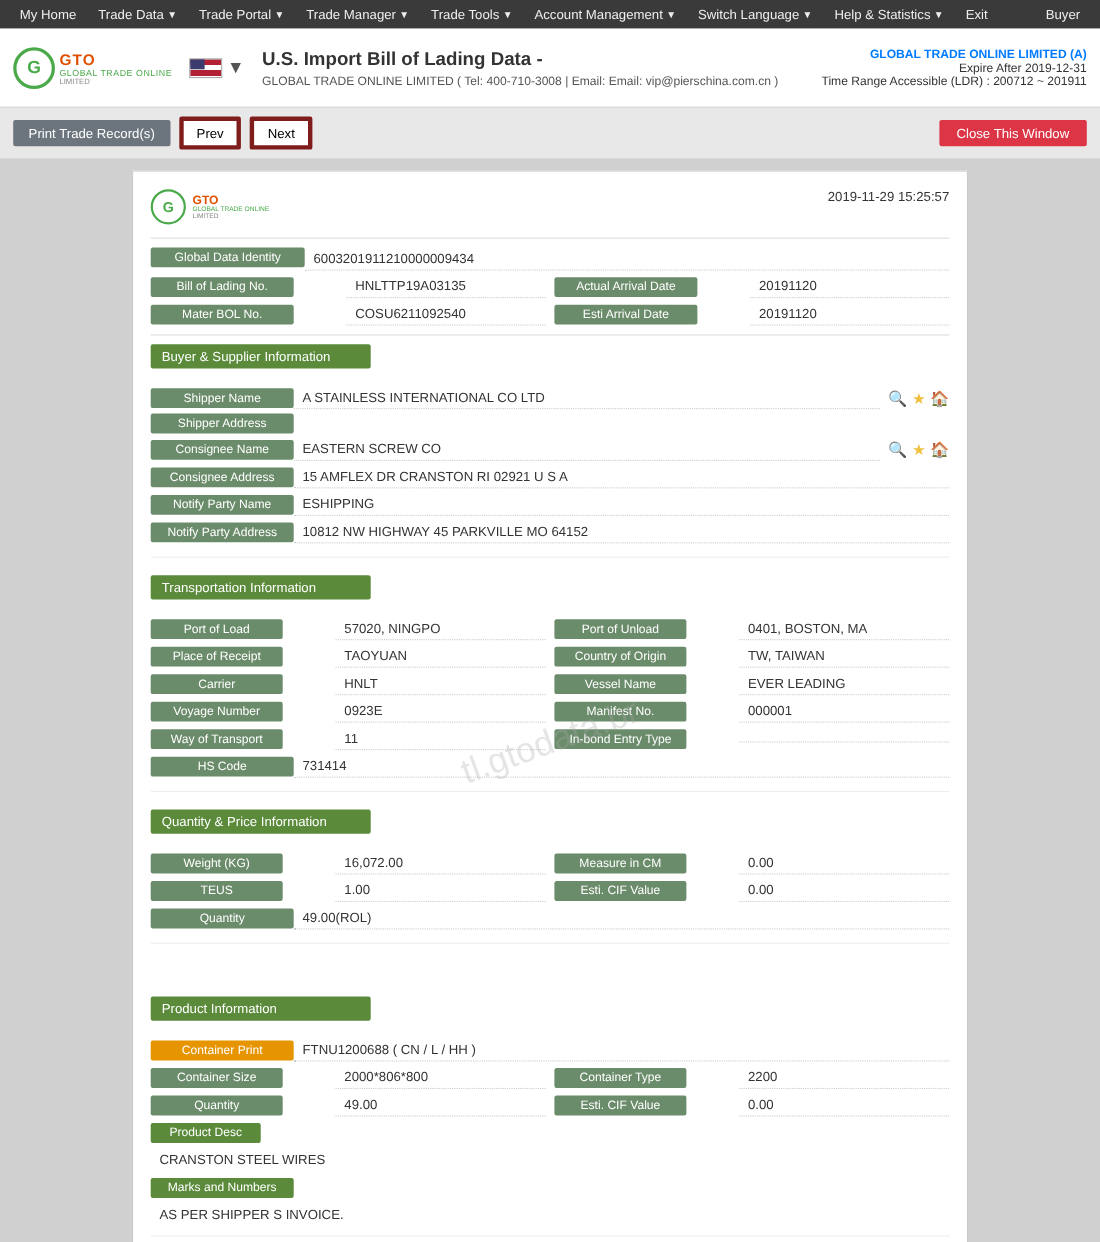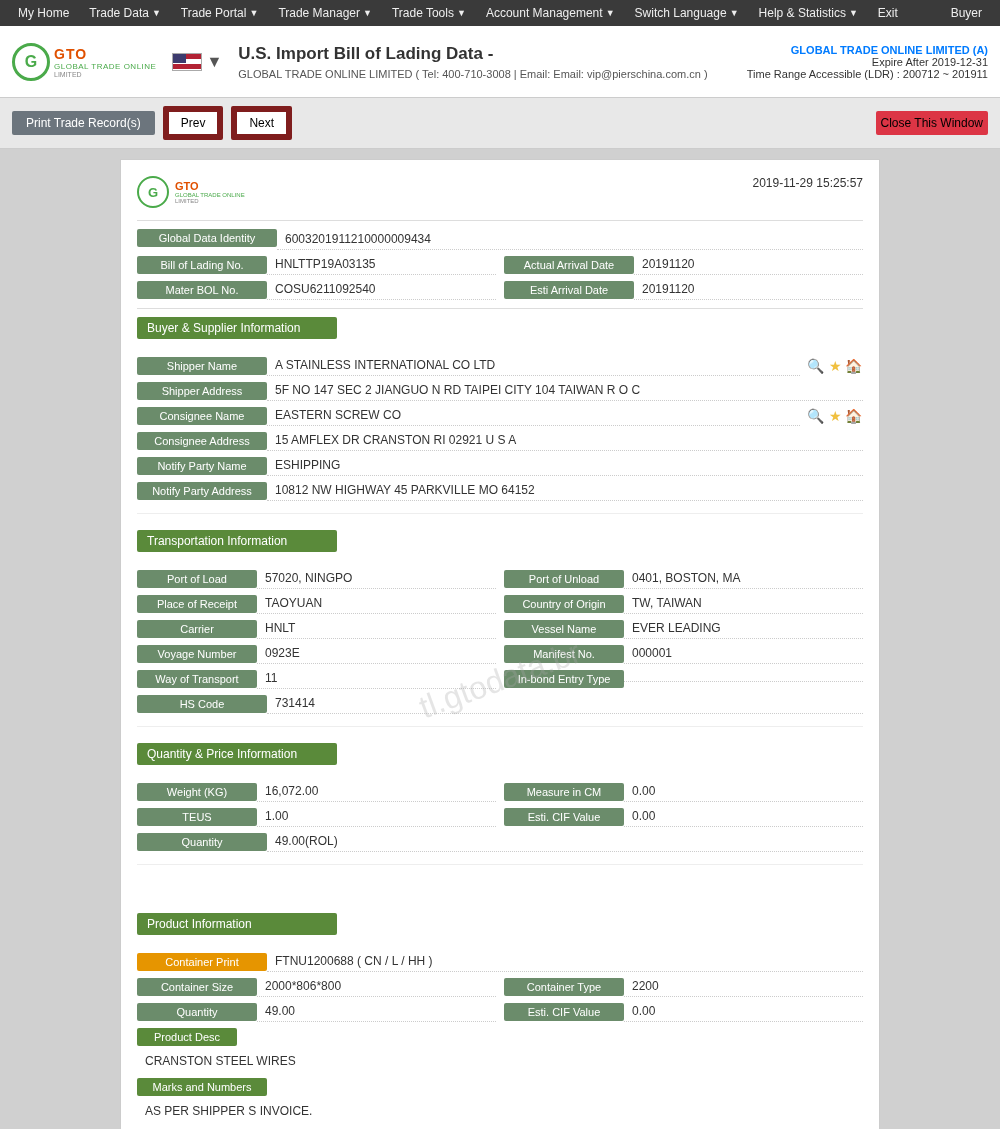--- a/index.html
+++ b/index.html
@@ -21,22 +21,22 @@
     .title-area .main-title { font-size: 17px; font-weight: bold; color: #333; }
     .title-area .subtitle { font-size: 11px; color: #555; margin-top: 4px; }
     .account-info { text-align: right; font-size: 11px; }
     .account-name { color: #007bff; font-weight: bold; }
     .account-expire { color: #333; }
     .account-ldr { color: #333; }
 
     
     .toolbar { background: #e8e8e8; padding: 8px 12px; display: flex; align-items: center; gap: 8px; border-bottom: 1px solid #ccc; }
     .btn-print { background: #6c757d; color: #fff; border: none; padding: 5px 14px; cursor: pointer; font-size: 12px; border-radius: 2px; }
-    .btn-nav { background: #fff; border: 6px solid #7f1d1d; padding: 4px 12px; cursor: pointer; font-size: 12px; border-radius: 2px; }
-    .btn-close { background: #dc3545; color: #000000; border: none; padding: 5px 5px; cursor: pointer; font-size: 12px; border-radius: 2px; margin-left: auto; }
+    .btn-nav { background: #fff; border: 4px solid #7f1d1d; padding: 4px 12px; cursor: pointer; font-size: 12px; border-radius: 2px; }
+    .btn-close { background: #dc3545; color: #ffffff; border: none; padding: 5px 16px; cursor: pointer; font-size: 12px; border-radius: 2px; margin-left: auto; }
 
     
     .content-wrap { background: #d0d0d0; padding: 10px 20px 20px; }
     .record-card { background: #fff; border: 1px solid #ccc; padding: 16px; max-width: 760px; margin: 0 auto; }
 
     
     .record-header { display: flex; justify-content: space-between; align-items: flex-start; margin-bottom: 12px; }
     .record-timestamp { font-size: 12px; color: #333; }
 
     
@@ -47,21 +47,21 @@
     .field-icons { display: flex; gap: 4px; margin-left: 8px; }
     .icon-search { cursor: pointer; font-size: 14px; }
     .icon-star { color: #f0c040; font-size: 14px; cursor: pointer; }
     .icon-home { color: #c0392b; font-size: 14px; cursor: pointer; }
 
     
     .section-header { background: #5a8a3a; color: #fff; padding: 4px 10px; font-size: 12px; font-weight: normal; margin-bottom: 8px; display: inline-block; min-width: 200px; border-radius: 2px; }
 
     
     .two-col { display: flex; gap: 8px; margin-bottom: 4px; }
-    .two-col .half { flex: 1; display: flex; align-items: center; }
+    .two-col .half { flex: 1; display: flex; align-items: center; gap: 48px; }
 
     
     .section-block { margin-bottom: 16px; padding-bottom: 8px; border-bottom: 1px solid #eee; }
     .section-block:last-child { border-bottom: none; }
 
     
     .identity-row { display: flex; align-items: flex-start; margin-bottom: 4px; }
     .identity-label { background: #6b8c6b; color: #fff; padding: 3px 8px; font-size: 11px; min-width: 140px; text-align: center; border-radius: 2px; }
     .identity-value { padding: 3px 8px; font-size: 12px; color: #333; }
 
@@ -211,21 +211,20 @@
         <span class="field-value">A STAINLESS INTERNATIONAL CO LTD</span>
         <div class="field-icons">
           <span class="icon-search">🔍</span>
           <span class="icon-star">★</span>
           <span class="icon-home">🏠</span>
         </div>
       </div>
 
       <div class="field-row">
         <span class="field-label">Shipper Address</span>
-        <span class="field-value">5F NO 147 SEC 2 JIANGUO N RD TAIPEI CITY 104 TAIWAN R O C</span>
       </div>
 
       <div class="field-row">
         <span class="field-label">Consignee Name</span>
         <span class="field-value">EASTERN SCREW CO</span>
         <div class="field-icons">
           <span class="icon-search">🔍</span>
           <span class="icon-star">★</span>
           <span class="icon-home">🏠</span>
         </div>

